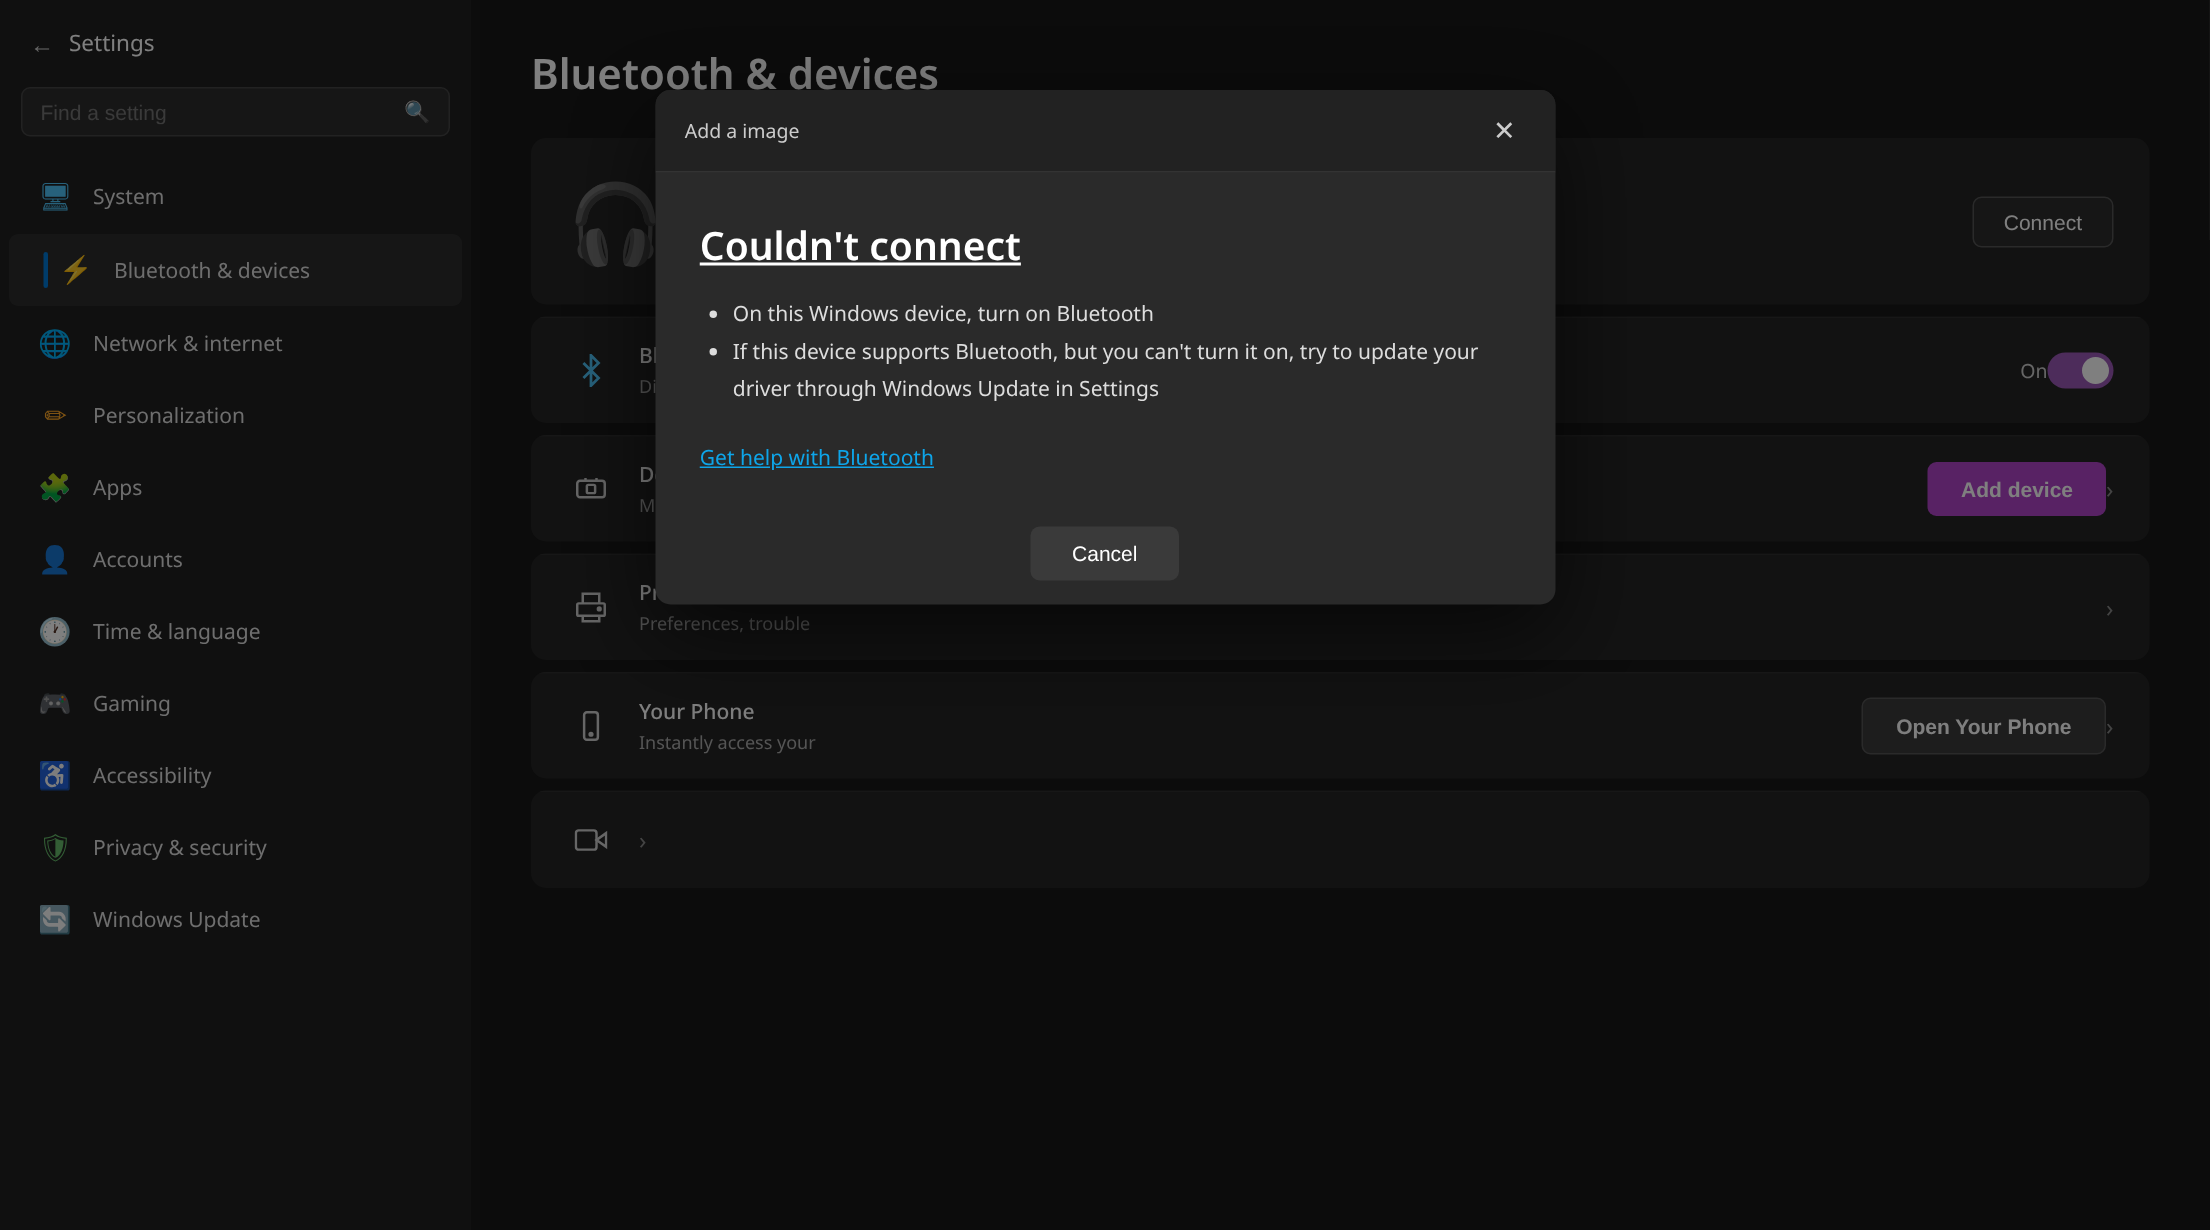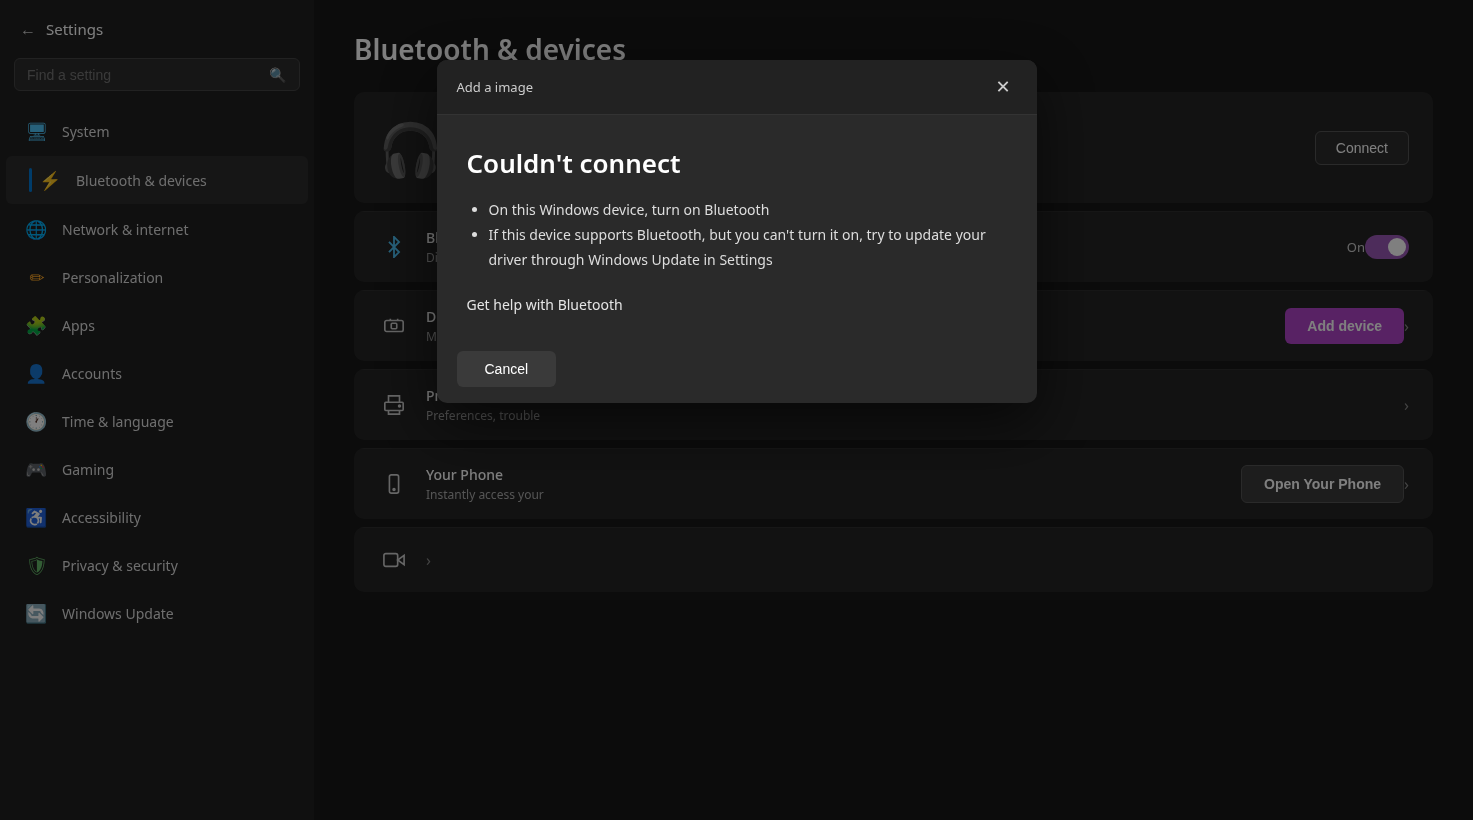--- a/index.html
+++ b/index.html
@@ -250,43 +250,45 @@
       padding: 2px 6px;
       border-radius: 4px;
     }
     .dialog-body {
       padding: 30px 30px 20px 30px;
     }
     .dialog-error-title {
       font-size: 26px;
       font-weight: 600;
       margin-bottom: 16px;
+      text-decoration: underline;
     }
     .dialog-hint {
       font-size: 14px;
       color: #ccc;
       margin-bottom: 14px;
     }
     .dialog-list {
       list-style: disc;
       padding-left: 22px;
       color: #ddd;
       font-size: 14px;
       line-height: 1.8;
       margin-bottom: 20px;
     }
     .dialog-link {
-      color: #e5e5e5;
-      font-size: 14px;
+      color: #0ea5e9;
+      font-size: 14px;
+      text-decoration: underline;
       cursor: pointer;
     }
     .dialog-footer {
       padding: 16px 20px;
       display: flex;
-      justify-content: flex-start;
+      justify-content: center;
     }
     .cancel-btn {
       background: #3a3a3a;
       color: #fff;
       border: none;
       padding: 10px 28px;
       border-radius: 6px;
       font-size: 14px;
       cursor: pointer;
     }

